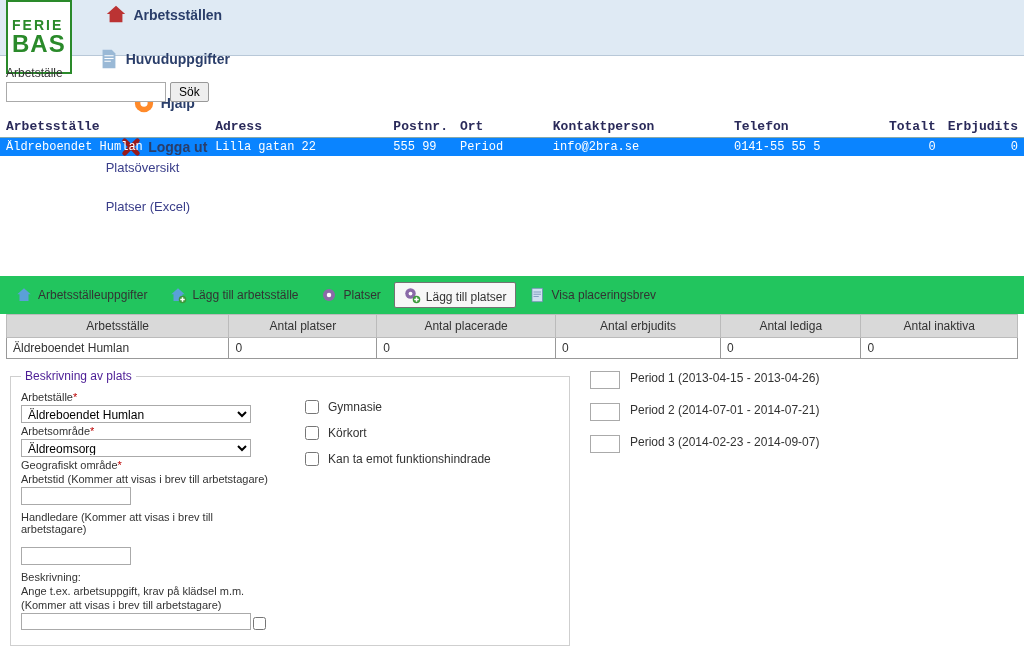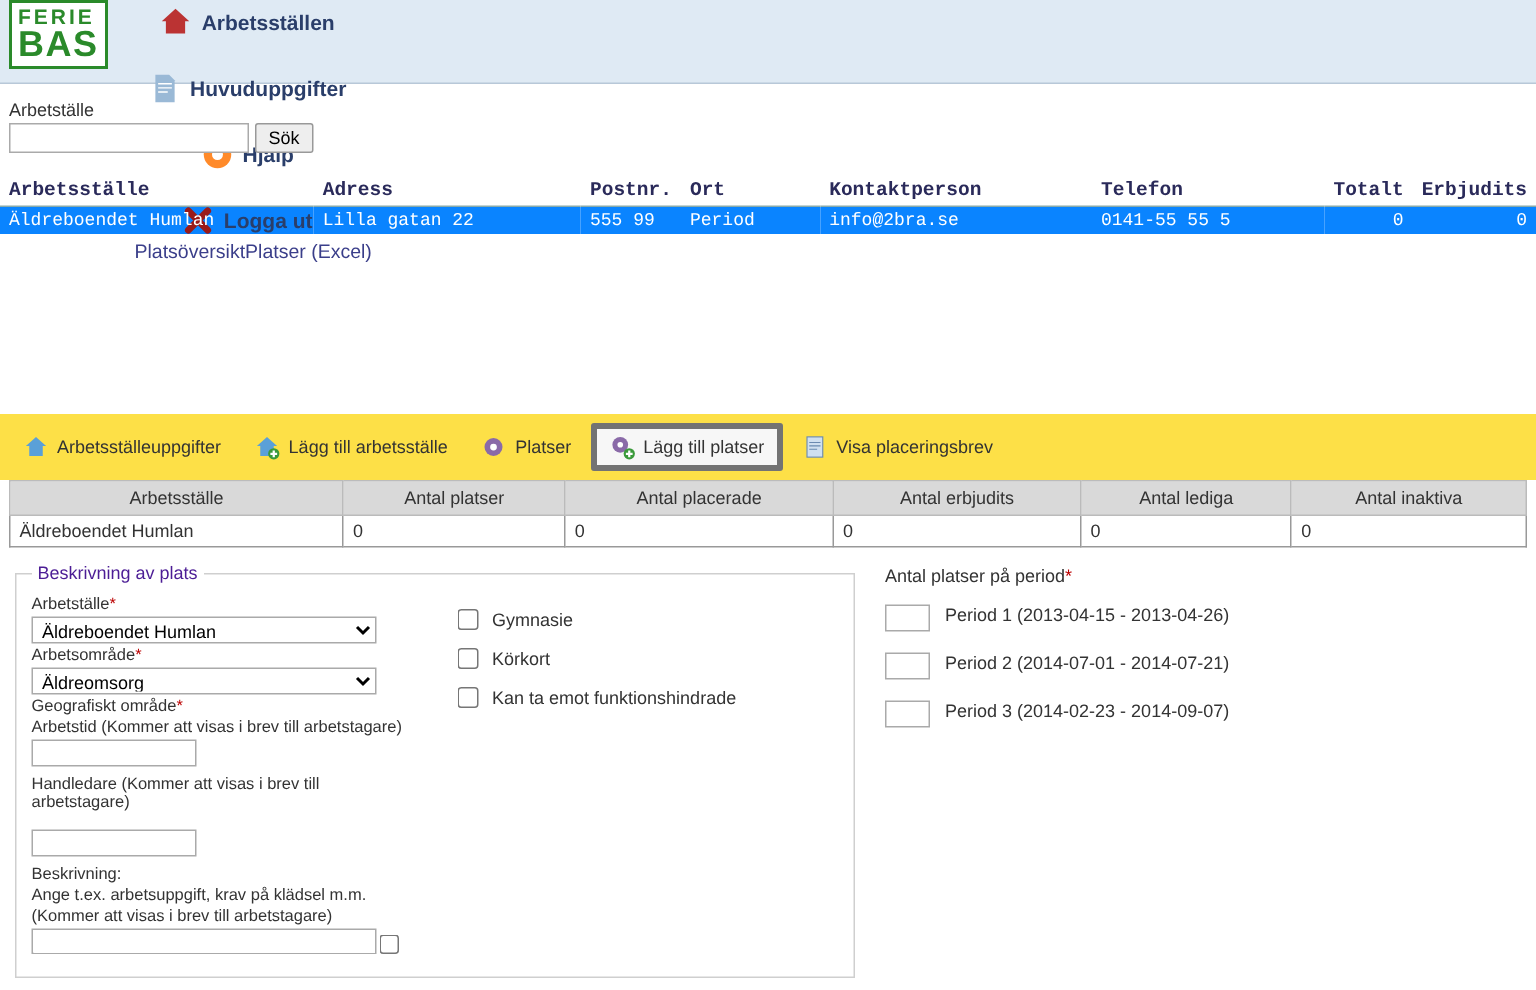--- a/index.html
+++ b/index.html
@@ -19,30 +19,30 @@
     height: 56px;
     padding-left: 6px;
     border-bottom: 1px solid #b8c8d8;
   }
   .logo {
     border: 2px solid #2a8a2a;
     background: #fff;
     color: #2a8a2a;
     font-weight: bold;
     line-height: 1;
-    padding: 2px 4px;
-    margin-right: 10px;
+    padding: 16px 4px;
+    margin-right: 26px;
     text-align: left;
     font-family: Arial, sans-serif;
   }
   .logo .l1 { font-size: 14px; letter-spacing: 2px; }
   .logo .l2 { font-size: 24px; letter-spacing: 1px; }
   .navcol { display:flex; flex-direction:column; }
   .navrow1 { display:flex; align-items:center; gap:22px; padding-top:4px;flex-direction:column; }
-  .navrow2 { display:flex; gap:0; padding-left:8px; margin-top:2px; }
+  .navrow2 { display:flex; gap:24px; padding-left:8px; margin-top:2px;flex-direction:column; }
   .navitem {
     display:flex; align-items:center; gap:6px;
     color:#2a3e6a; font-size:14px; font-weight:bold; cursor:pointer;
   }
   .subnav { color:#3a3e8a; font-size:13px; cursor:pointer; }
   .ico { width:22px; height:22px; display:inline-flex; align-items:center; justify-content:center; }
   .ico svg { width:22px; height:22px; }
 
   
   .searchwrap { padding:10px 6px 4px 6px; }
@@ -69,30 +69,30 @@
   }
   .grid1 tr.sel td {
     background:#0a84ff; color:#fff;
   }
   .gridspacer { height:120px; }
 
   
   .toolbar {
     display:flex; align-items:center; gap:4px;
     padding:6px 6px;
-    background:#fde047;
+    background:#22c55e;
   }
   .tbtn {
     display:flex; align-items:center; gap:5px;
     padding:3px 8px;
     border:1px solid transparent; border-radius:2px;
     font-size:12px; color:#333; cursor:pointer;
   }
   .tbtn .ico { width:18px; height:18px; }
-  .tbtn.boxed { border:4px solid #737373; background:#f7f7f7; }
+  .tbtn.boxed { border:1px solid #737373; background:#f7f7f7;align-items:flex-end; }
 
   
   .grid2wrap { padding:0 6px 10px 6px; }
   .grid2 { width:100%; border-collapse:collapse; }
   .grid2 th {
     background:#d9d9d9; border:1px solid #bbb; font-weight:normal;
     padding:4px 6px; font-size:12px; text-align:center;
   }
   .grid2 td {
     border:1px solid #999; padding:3px 6px; font-size:12px; text-align:left;
@@ -327,21 +327,20 @@
         </label>
         <label class="chk">
           <input type="checkbox" style="">
           <span>Kan ta emot funktionshindrade</span>
         </label>
       </div>
     </div>
   </fieldset>
 
   <div class="col-right periods">
-    <div class="periodhdr req">Antal platser på period</div>
     <div class="periodrow">
       <input type="text" style="">
       <span>Period 1 (2013-04-15 - 2013-04-26)</span>
     </div>
     <div class="periodrow">
       <input type="text" style="">
       <span>Period 2 (2014-07-01 - 2014-07-21)</span>
     </div>
     <div class="periodrow">
       <input type="text" style="">

